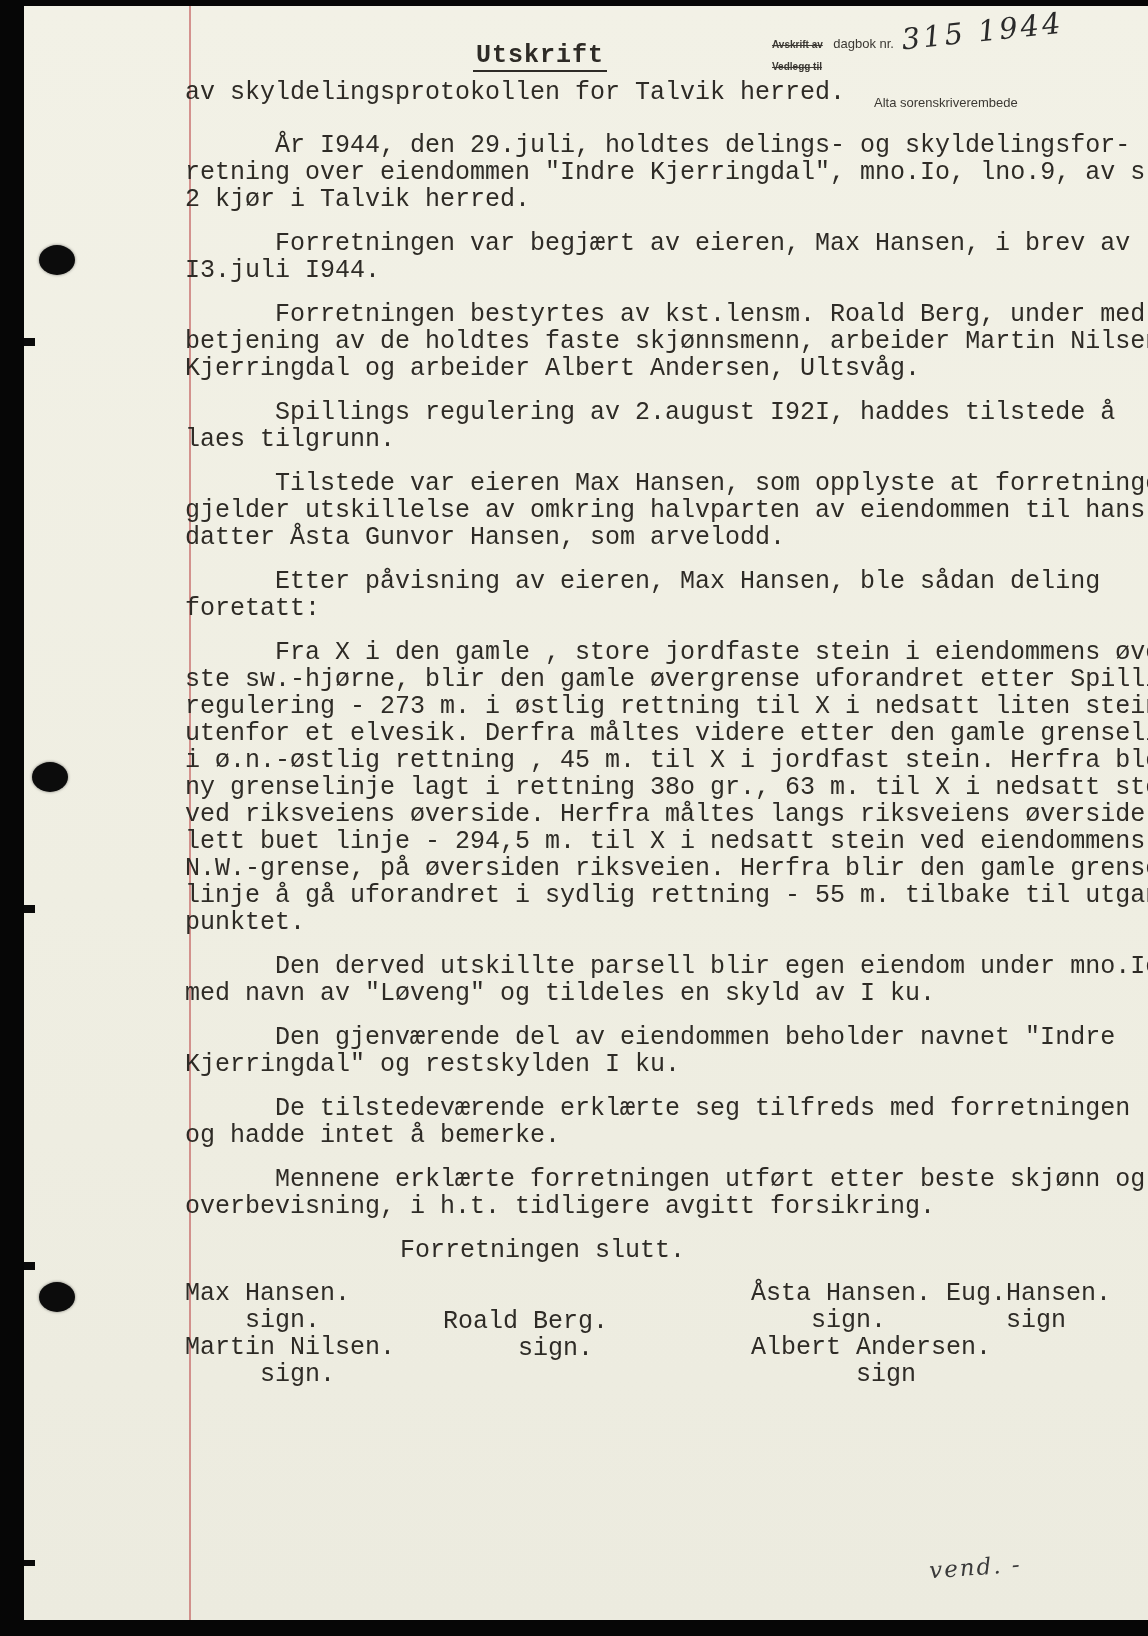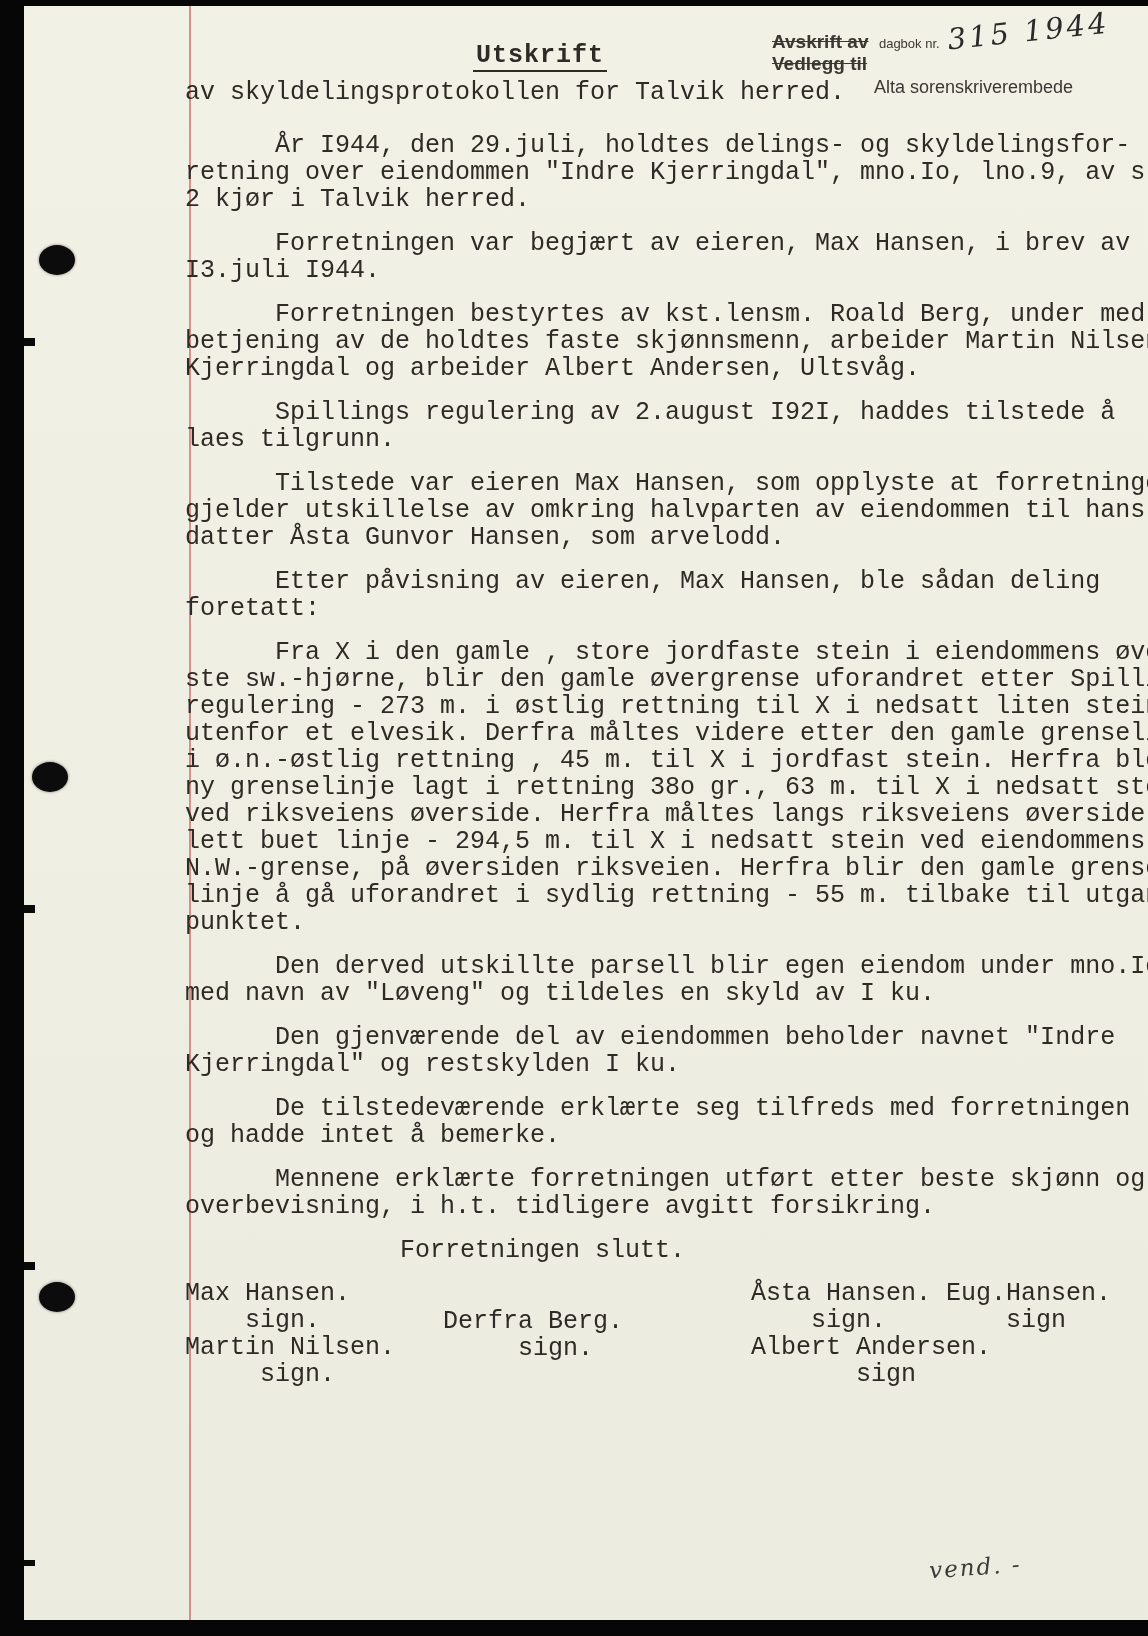--- a/index.html
+++ b/index.html
@@ -42,35 +42,35 @@
   .stamp {
     position: absolute;
     left: 748px; top: 22px;
     width: 360px;
     font-family: "Liberation Sans", sans-serif;
     color: #3b3833;
   }
   .stamp-row { line-height: 20px; white-space: nowrap; }
   .struck {
     font-weight: bold;
-    font-size: 19px;
+    font-size: 10px;
     text-decoration: line-through;
   }
   .dagbok { font-size: 13px; margin-left: 6px; }
   .hand-number {
     display: inline-block;
     font-family: "DejaVu Serif", serif;
     font-style: italic;
     font-size: 29px;
     letter-spacing: 3px;
     color: #2a2a2a;
     transform: rotate(-6deg) translateY(-7px);
     margin-left: 4px;
   }
-  .office { font-size: 18px; margin-left: 102px; margin-top: 2px; }
+  .office { font-size: 13px; margin-left: 102px; margin-top: 16px; }
 
   .content {
     position: absolute;
     left: 161px; top: 36px;
     width: 930px;
     font-size: 25px;
     line-height: 27px;
     color: #2e2b26;
   }
   .title-wrap { margin-left: 288px; }
@@ -178,21 +178,21 @@
       <p class="para">Mennene erklærte forretningen utført etter beste skjønn og
 overbevisning, i h.t. tidligere avgitt forsikring.</p>
 
       <div class="closing">Forretningen slutt.</div>
 
       <div class="signatures">
         <div class="sig sig-left">Max Hansen.
     sign.
 Martin Nilsen.
      sign.</div>
-        <div class="sig sig-center">Derfra Berg.
+        <div class="sig sig-center">Roald Berg.
      sign.</div>
         <div class="sig sig-right">Åsta Hansen. Eug.Hansen.
     sign.        sign
 Albert Andersen.
        sign</div>
       </div>
     </div>
 
     <div class="vend">vend. -</div>
 

